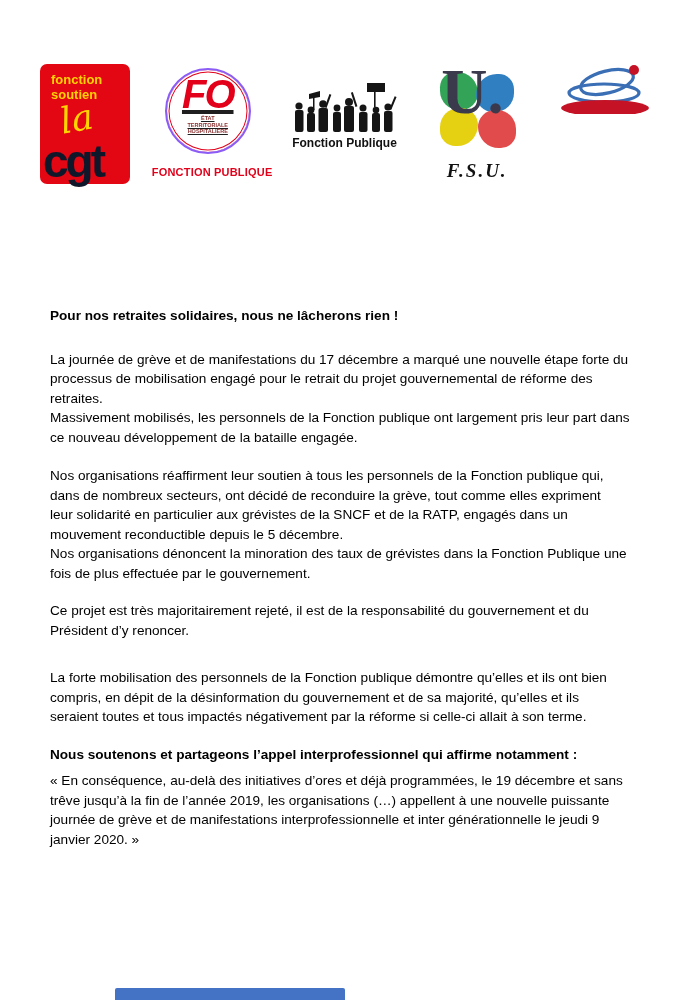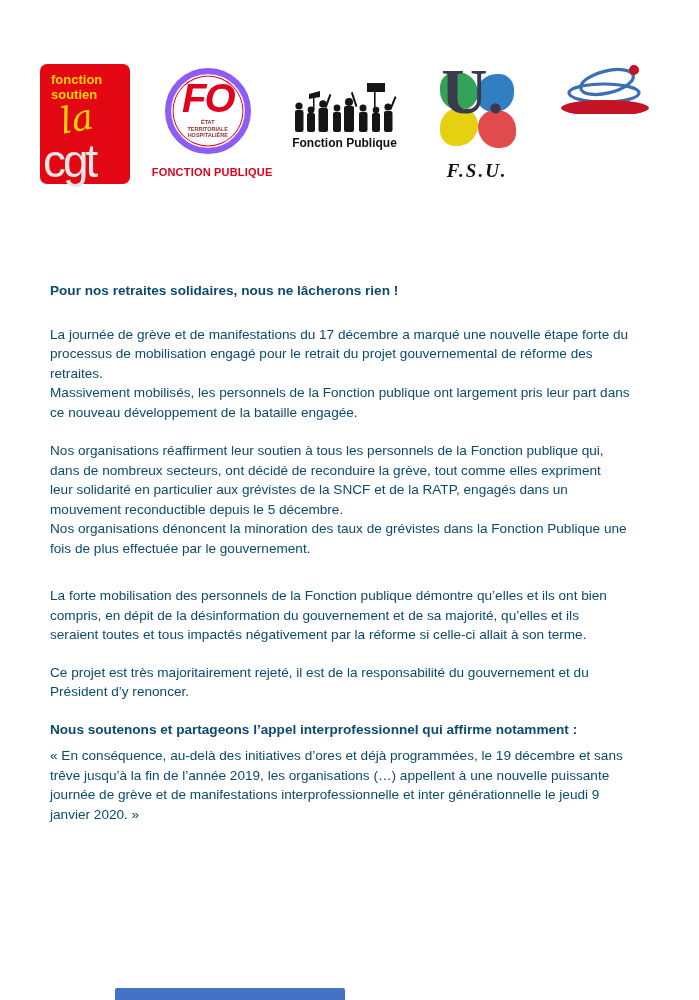--- a/index.html
+++ b/index.html
@@ -13,25 +13,25 @@
   
   .logo-row {
     position:absolute; top:60px; left:40px; right:36px;
     display:flex; justify-content:space-between; align-items:flex-start;
   }
 
   
   .cgt-box { width:90px; height:120px; background:#e30613; border-radius:7px; position:relative; margin-top:4px; }
   .cgt-fp { color:#ffd400; font-weight:bold; font-size:13px; line-height:14.5px; padding:9px 0 0 11px; }
   .cgt-la { position:absolute; top:34px; left:20px; color:#ffd400; font-family:"DejaVu Serif", serif; font-style:italic; font-size:36px; transform:rotate(-10deg); }
-  .cgt-acronym { position:absolute; bottom:-4px; left:3px; color:#e5e5e5; font-weight:normal; font-size:46px; letter-spacing:-3px; }
+  .cgt-acronym { position:absolute; bottom:-4px; left:3px; color:#0f172a; font-weight:bold; font-size:46px; letter-spacing:-3px; }
 
   
   .fo-wrap { width:112px; text-align:center; margin-top:8px; }
-  .fo-circle { width:86px; height:86px; margin:0 auto; border:6px solid #8b5cf6; border-radius:50%; box-shadow:inset 0 0 0 1.5px #ffffff, inset 0 0 0 2.5px #e2001a; padding-top:4px; }
+  .fo-circle { width:86px; height:86px; margin:0 auto; border:2px solid #8b5cf6; border-radius:50%; box-shadow:inset 0 0 0 1.5px #ffffff, inset 0 0 0 2.5px #e2001a; padding-top:4px;text-decoration:underline; }
   .fo-acronym { color:#e2001a; font-weight:bold; font-style:italic; font-size:40px; line-height:40px; letter-spacing:-2px; }
   .fo-sub { color:#8c2f2f; font-weight:bold; font-size:5.5px; line-height:6.5px; white-space:pre-line; margin-top:1px; }
   .fo-caption { margin-top:12px; color:#e2001a; font-weight:bold; font-size:11px; letter-spacing:0.2px; white-space:nowrap; }
 
   
   .sol-wrap { width:118px; text-align:center; margin-top:22px; }
   .sol-crowd { display:block; margin:0 auto; }
   .sol-name { color:#d4007e; font-weight:bold; font-size:21px; letter-spacing:0.5px; margin-top:-6px; }
   .sol-caption { color:#111111; font-weight:bold; font-size:12px; margin-top:2px; }
 
@@ -51,21 +51,21 @@
   .fa-swirl { display:block; margin:0 auto; }
   .fa-letters { position:relative; margin-top:-14px; font-weight:bold; font-size:54px; line-height:50px; letter-spacing:-5px; }
   .fa-f { color:#3a6eb5; font-style:italic; }
   .fa-a { color:#c51224; font-style:italic; }
   .fa-small-red  { position:absolute; left:12px; bottom:2px; color:#c51224; font-size:9px; font-style:italic; font-weight:bold; letter-spacing:0; }
   .fa-small-blue { position:absolute; right:-2px; bottom:8px; color:#3a6eb5; font-size:12px; font-style:italic; font-weight:bold; letter-spacing:0; }
 
   
   .doc-title { position:absolute; top:230px; left:0; right:0; text-align:center; font-weight:bold; font-size:20px; color:#000000; }
 
-  .content { position:absolute; top:281px; left:50px; right:26px; font-size:13.6px; line-height:19.5px; color:#0c4a6e; }
+  .content { position:absolute; top:306px; left:50px; right:26px; font-size:13.6px; line-height:19.5px; color:#000000; }
   .para { white-space:pre-line; }
   .bold { font-weight:bold; }
   .m-intro { margin-top:0; }
   .m-p1 { margin-top:24px; }
   .m-p2 { margin-top:19px; }
   .m-p3 { margin-top:28px; }
   .m-p4 { margin-top:18px; }
   .m-appel { margin-top:18px; }
   .m-quote { margin-top:7px; }
   .m-revend { margin-top:37px; }
@@ -157,25 +157,25 @@
 processus de mobilisation engagé pour le retrait du projet gouvernemental de réforme des
 retraites.
 Massivement mobilisés, les personnels de la Fonction publique ont largement pris leur part dans
 ce nouveau développement de la bataille engagée.</div>
     <div class="para m-p2">Nos organisations réaffirment leur soutien à tous les personnels de la Fonction publique qui,
 dans de nombreux secteurs, ont décidé de reconduire la grève, tout comme elles expriment
 leur solidarité en particulier aux grévistes de la SNCF et de la RATP, engagés dans un
 mouvement reconductible depuis le 5 décembre.
 Nos organisations dénoncent la minoration des taux de grévistes dans la Fonction Publique une
 fois de plus effectuée par le gouvernement.</div>
+    <div class="para m-p4">Ce projet est très majoritairement rejeté, il est de la responsabilité du gouvernement et du
+Président d’y renoncer.</div>
     <div class="para m-p3">La forte mobilisation des personnels de la Fonction publique démontre qu’elles et ils ont bien
 compris, en dépit de la désinformation du gouvernement et de sa majorité, qu’elles et ils
 seraient toutes et tous impactés négativement par la réforme si celle-ci allait à son terme.</div>
-    <div class="para m-p4">Ce projet est très majoritairement rejeté, il est de la responsabilité du gouvernement et du
-Président d’y renoncer.</div>
     <div class="para bold m-appel">Nous soutenons et partageons l’appel interprofessionnel qui affirme notamment :</div>
     <div class="para m-quote">« En conséquence, au-delà des initiatives d’ores et déjà programmées, le 19 décembre et sans
 trêve jusqu’à la fin de l’année 2019, les organisations (…) appellent à une nouvelle puissante
 journée de grève et de manifestations interprofessionnelle et inter générationnelle le jeudi 9
 janvier 2020. »</div>
   </div>
 
   <div class="footer-bar"></div>
 
 </div>

